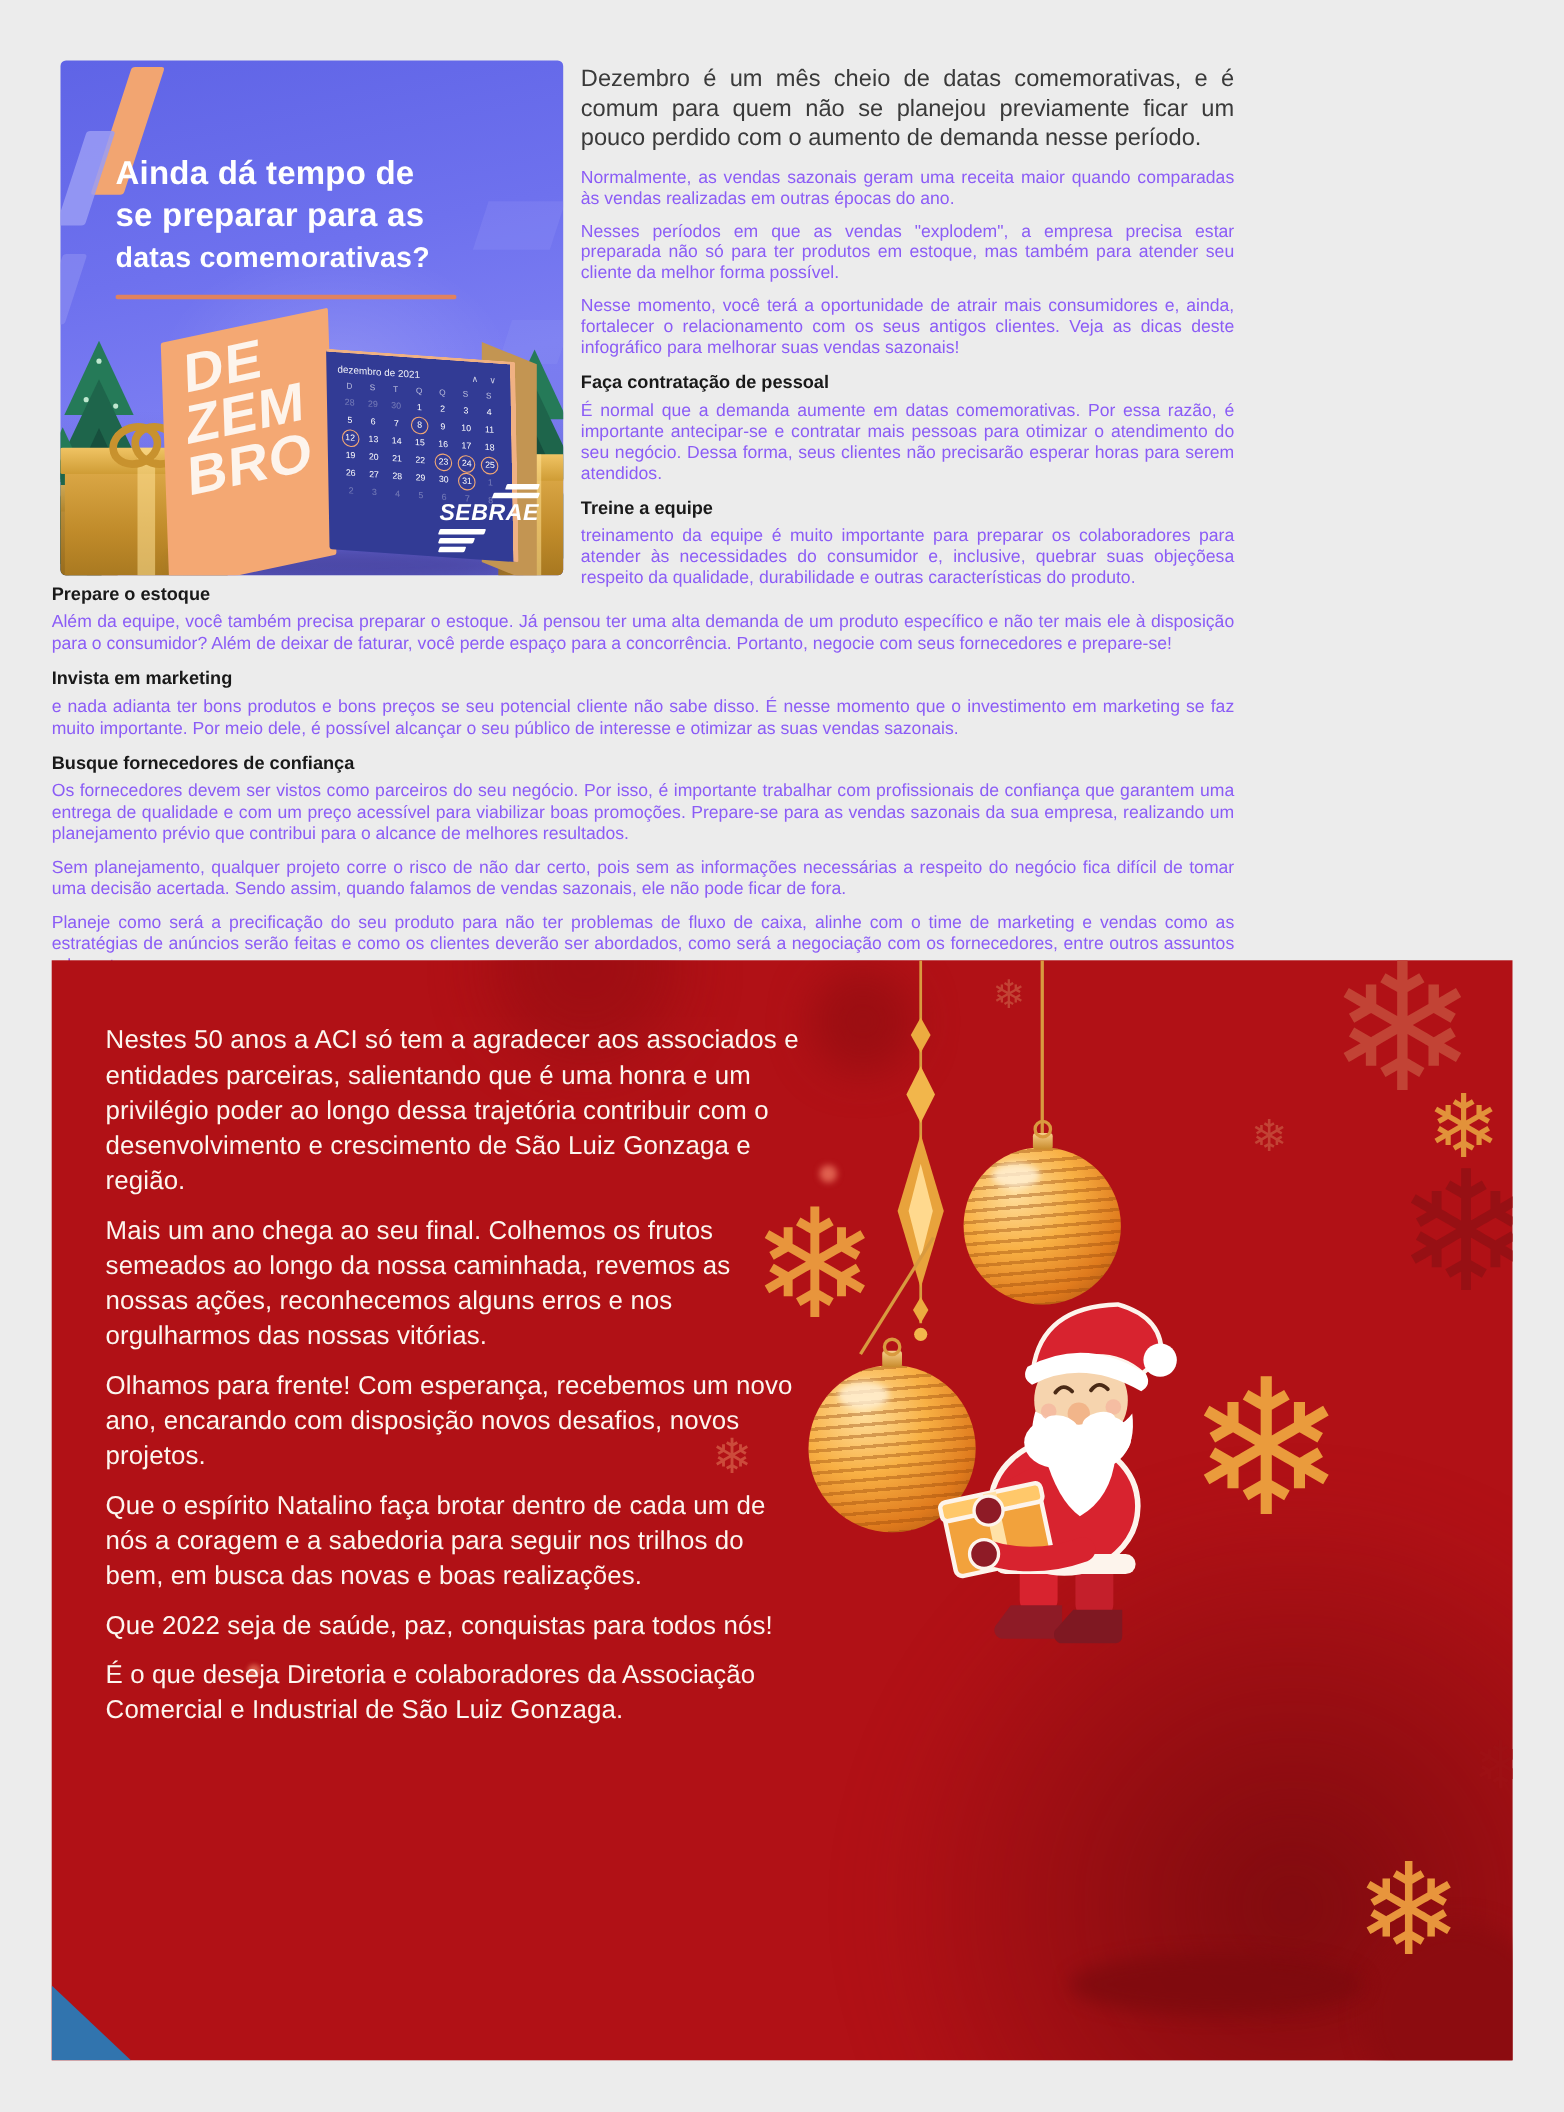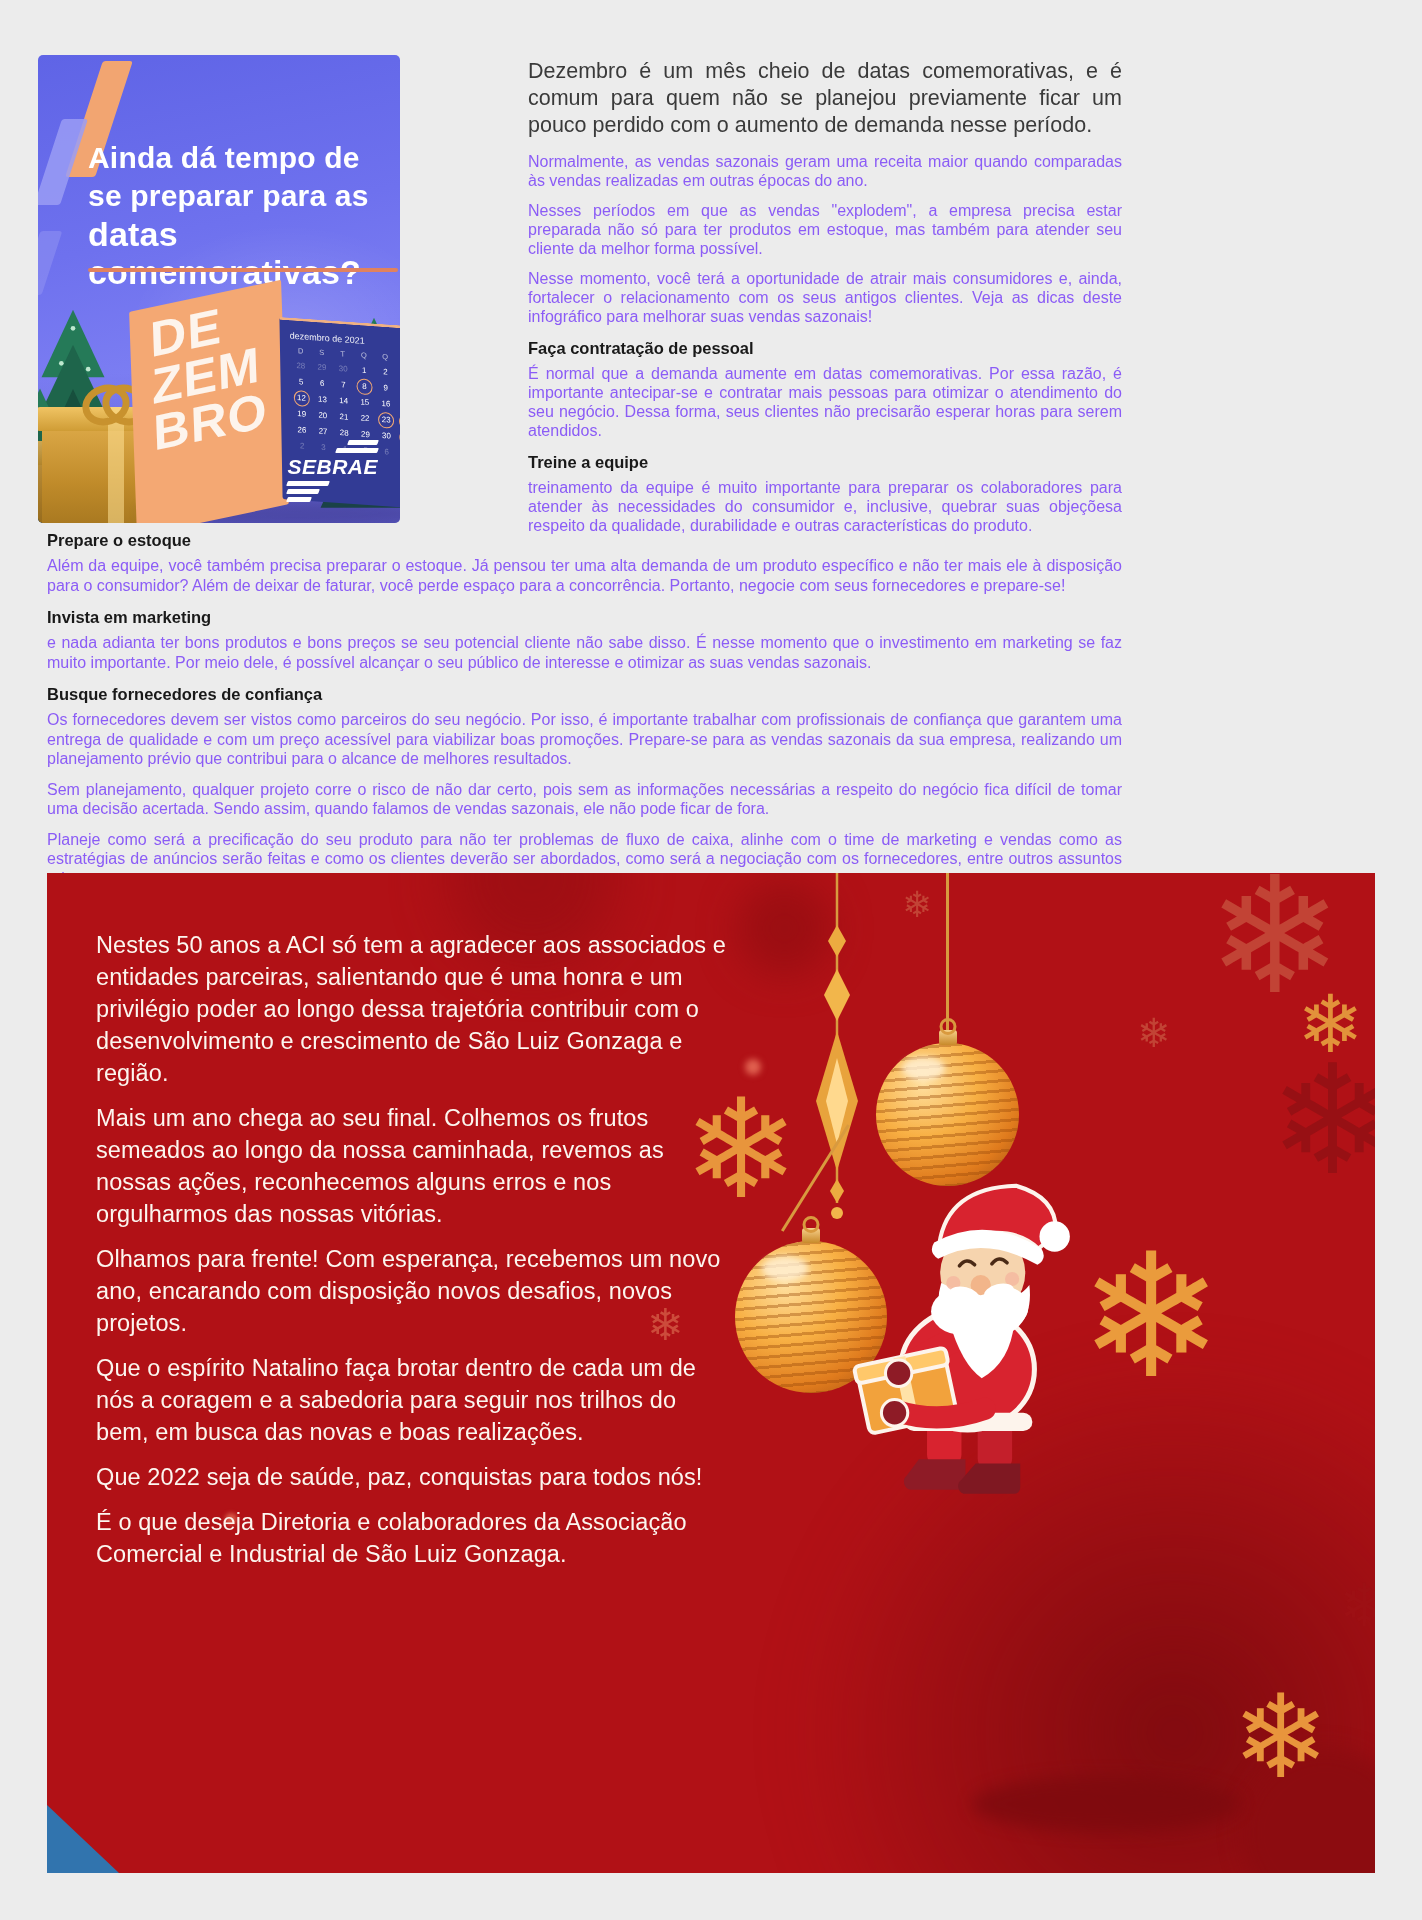--- a/index.html
+++ b/index.html
@@ -1,33 +1,33 @@
 <!DOCTYPE html>
 <html><head>
 <meta charset="utf-8">
 <style>
   *{margin:0;padding:0;box-sizing:border-box}
   html,body{background:#ececec}
   .page{position:relative;width:1422px;height:1920px;background:#ececec;overflow:hidden;
         font-family:"Liberation Sans","DejaVu Sans",sans-serif;}
 
   
-  .promo{position:absolute;left:38px;top:55px;width:362px;height:468px;border-radius:5px;overflow:hidden;
+  .promo{position:absolute;left:55px;top:55px;width:457px;height:468px;border-radius:5px;overflow:hidden;
          background:linear-gradient(168deg,#5f64e6 0%,#6e71ee 38%,#7b7df2 62%,#7477e4 100%);text-decoration:underline;}
   .promo .glow{position:absolute;left:90px;top:170px;width:320px;height:220px;border-radius:50%;
                background:radial-gradient(closest-side,rgba(255,255,255,.14),rgba(255,255,255,0));}
   .stripe{position:absolute;transform:skewX(-18deg)}
   .stripe-orange{left:46px;top:6px;width:30px;height:116px;background:#f2a571;border-radius:3px}
   .stripe-lilac1{left:10px;top:64px;width:26px;height:86px;background:#9a9cf5;opacity:.85;border-radius:3px}
   .stripe-lilac2{left:-8px;top:176px;width:22px;height:64px;background:#8d8ff2;opacity:.6;border-radius:3px}
   .sq{position:absolute;background:#8object486f4;opacity:.18;transform:rotate(0deg)}
   .sq1{left:382px;top:128px;width:70px;height:44px;background:#9799f6;opacity:.25;transform:skewX(-18deg)}
   .sq2{left:404px;top:236px;width:54px;height:40px;background:#9799f6;opacity:.2;transform:skewX(-18deg)}
   .promo-title{position:absolute;left:50px;top:84px;color:#fff;font-size:30px;line-height:38px;letter-spacing:.2px}
-  .promo-title .t3{font-weight:700;font-size:34px}
+  .promo-title .t3{font-weight:700;font-size:26px}
   .title-underline{position:absolute;left:50px;top:213px;width:310px;height:4px;background:#e0825e;border-radius:2px}
   .floor{position:absolute;left:0;right:0;bottom:0;height:150px;
          background:linear-gradient(180deg,rgba(82,76,190,0) 0%,rgba(82,76,190,.30) 55%,rgba(58,50,150,.42) 100%)}
   .tree{position:absolute}
   .gift{position:absolute;background:linear-gradient(180deg,#e3b04e 0%,#c08b2a 60%,#a5761f 100%);border-radius:3px}
   .gift::before{content:"";position:absolute;left:-5px;right:-5px;top:-4px;height:24px;border-radius:3px;
                 background:linear-gradient(#f0c464,#cf9c35)}
   .gift::after{content:"";position:absolute;left:50%;top:-4px;bottom:0;width:16px;transform:translateX(-50%);
                background:rgba(255,226,150,.55)}
   .gift-left{left:4px;top:356px;width:148px;height:120px}

